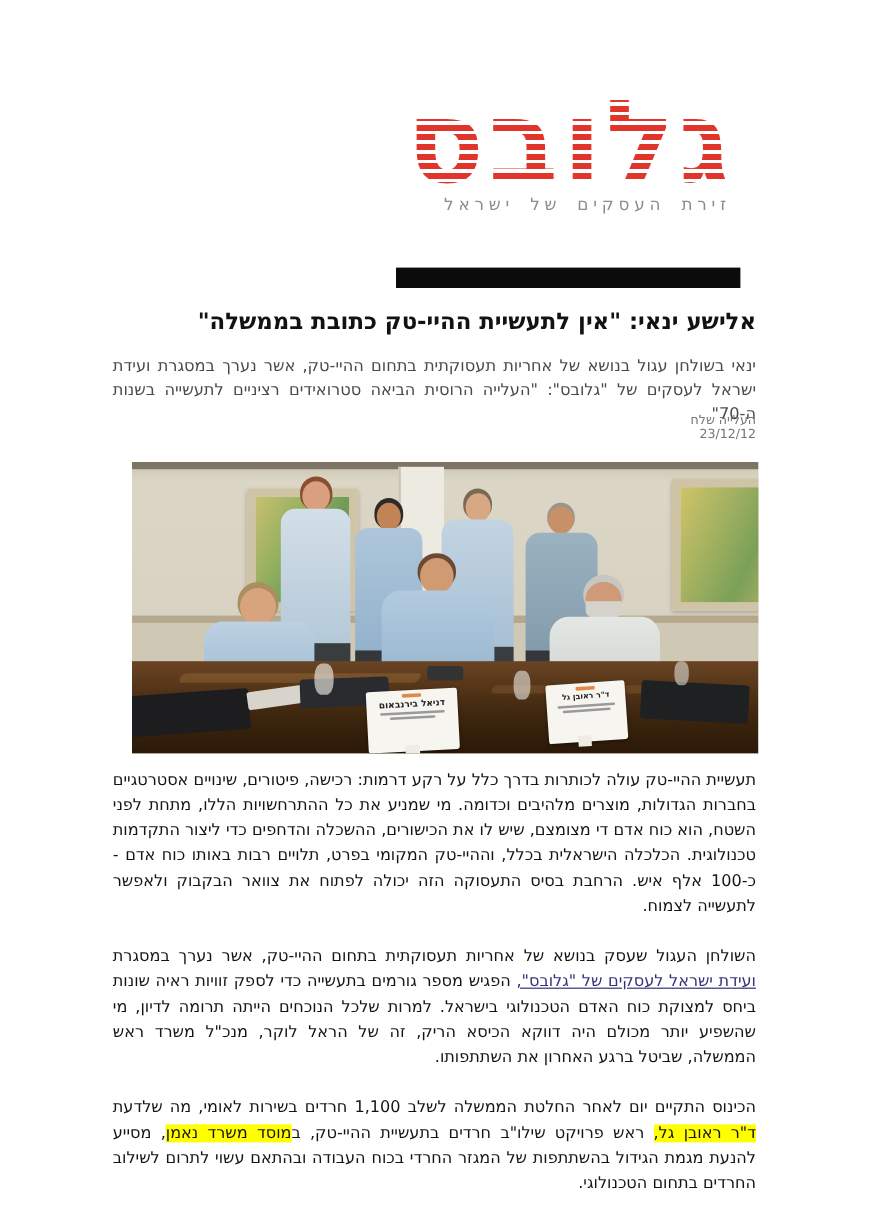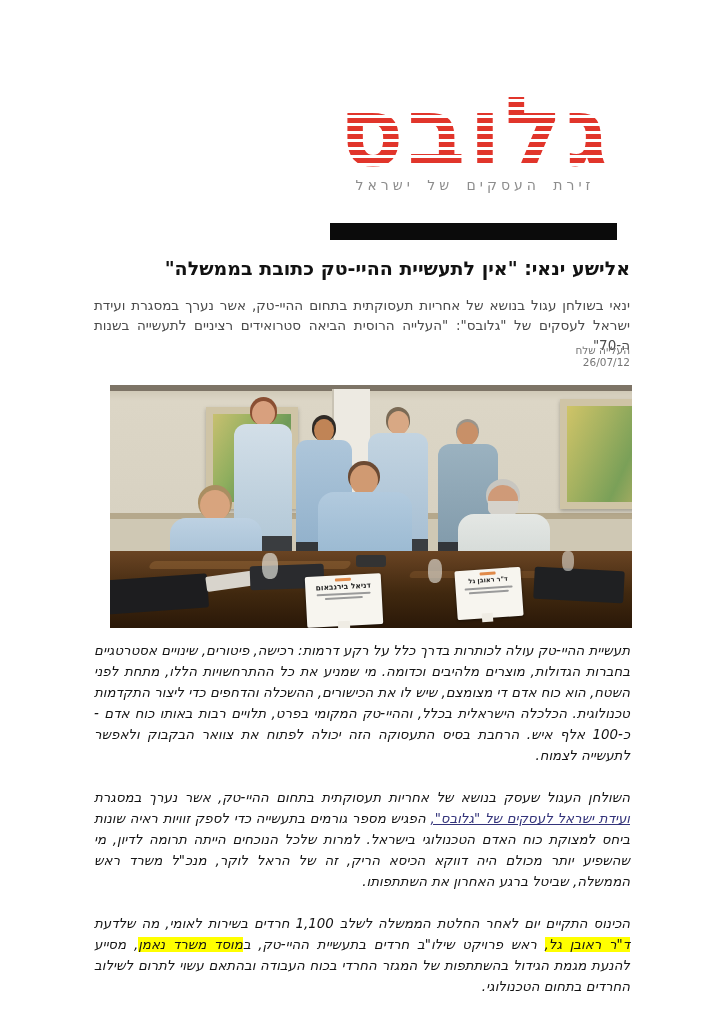--- a/index.html
+++ b/index.html
@@ -1,20 +1,20 @@
 <!DOCTYPE html>
 <html lang="he"><head>
 <meta charset="utf-8">
 <style>
   html,body{margin:0;padding:0;background:#ffffff;}
   .page{position:relative;width:724px;height:1024px;background:#ffffff;overflow:hidden;
         font-family:"DejaVu Sans","Liberation Sans",sans-serif;}
 
   
-  .logo{position:absolute;left:341px;top:94px;width:268px;direction:rtl;text-align:center;}
+  .logo{position:absolute;left:341px;top:80px;width:268px;direction:rtl;text-align:right;}
   .logo-word-box{position:relative;height:78px;display:flex;align-items:center;justify-content:center;}
   .logo-word{font-weight:bold;font-size:96px;line-height:60px;color:#e1352b;letter-spacing:3px;}
   .logo-stripes{position:absolute;inset:0;pointer-events:none;
     background:repeating-linear-gradient(to bottom,rgba(255,255,255,0) 0 5px,#ffffff 5px 8px);}
   .logo-tagline{margin-top:5px;font-size:14px;color:#8d8d8d;letter-spacing:4px;word-spacing:5px;white-space:nowrap;}
 
   
   .black-bar{position:absolute;left:330px;top:223px;width:287px;height:17px;background:#0b0b0b;}
 
   
@@ -30,21 +30,21 @@
          overflow:hidden;background:#d8d2c2;}
   .scene{position:absolute;inset:0;filter:blur(0.4px);}
   .ph{position:absolute;}
   .plate{position:absolute;background:#f7f5ef;border-radius:2px;box-shadow:0 1px 3px rgba(0,0,0,.45);
          direction:rtl;text-align:center;padding-top:3px;}
   .plate-name{font-weight:bold;color:#222;line-height:9px;}
   .plate-bar{margin:2px auto 0;background:#9a9a9a;height:2px;border-radius:1px;}
   .plate-logo{margin:0 auto 1px;background:#e08a4a;height:3px;width:16px;border-radius:1px;}
 
   
-  .body-text{position:absolute;left:94px;right:94px;top:640px;direction:rtl;font-style:italic;}
+  .body-text{position:absolute;left:94px;right:94px;top:640px;direction:rtl;}
   .para{margin:0 0 21px 0;font-size:13.4px;line-height:21px;color:#141414;text-align:justify;}
   .inline-link{color:#33337a;text-decoration:underline;cursor:pointer;}
   .hl{background:#ffff00;color:inherit;}
 </style>
 </head>
 <body>
 
 <div class="page">
 
   <header class="logo">
@@ -56,21 +56,21 @@
   </header>
 
   <div class="black-bar"></div>
 
   <h1 class="headline">אלישע ינאי: "אין לתעשיית ההיי-טק כתובת בממשלה"</h1>
 
   <p class="subhead">ינאי בשולחן עגול בנושא של אחריות תעסוקתית בתחום ההיי-טק, אשר נערך במסגרת ועידת ישראל לעסקים של "גלובס": "העלייה הרוסית הביאה סטרואידים רציניים לתעשייה בשנות ה-70"</p>
 
   <div class="byline">
     <div>העלייה שלח</div>
-    <div>26/07/12</div>
+    <div>23/12/12</div>
   </div>
 
   <figure class="photo">
     <div class="scene">
 
       <div class="ph" style="left:0;top:0;width:522px;height:132px;background:linear-gradient(#c9c2ae,#dcd6c6 12%,#d8d2c2);"></div>
       <div class="ph" style="left:0;top:0;width:522px;height:6px;background:#7d7466;"></div>
       <div class="ph" style="left:0;top:128px;width:522px;height:6px;background:#b5a88c;box-shadow:0 2px 2px rgba(90,80,60,.5);"></div>
       <div class="ph" style="left:0;top:134px;width:522px;height:40px;background:#cfc8b4;"></div>
 

